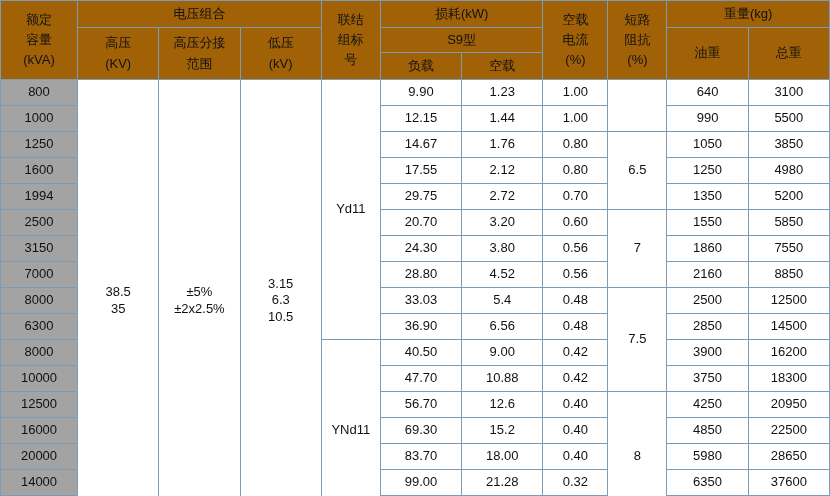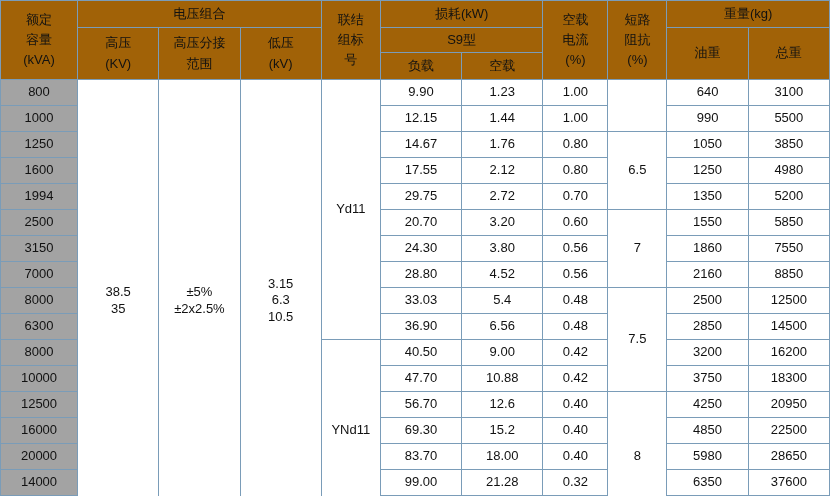--- a/index.html
+++ b/index.html
@@ -235,21 +235,21 @@
       <td>2850</td>
       <td>14500</td>
     </tr>
 
     <tr>
       <td class="cap">8000</td>
       <td rowspan="7" class="vlabel">YNd11</td>
       <td>40.50</td>
       <td>9.00</td>
       <td>0.42</td>
-      <td>3200</td>
+      <td>3900</td>
       <td>16200</td>
     </tr>
 
     <tr>
       <td class="cap">10000</td>
       <td>47.70</td>
       <td>10.88</td>
       <td>0.42</td>
       <td>3750</td>
       <td>18300</td>

